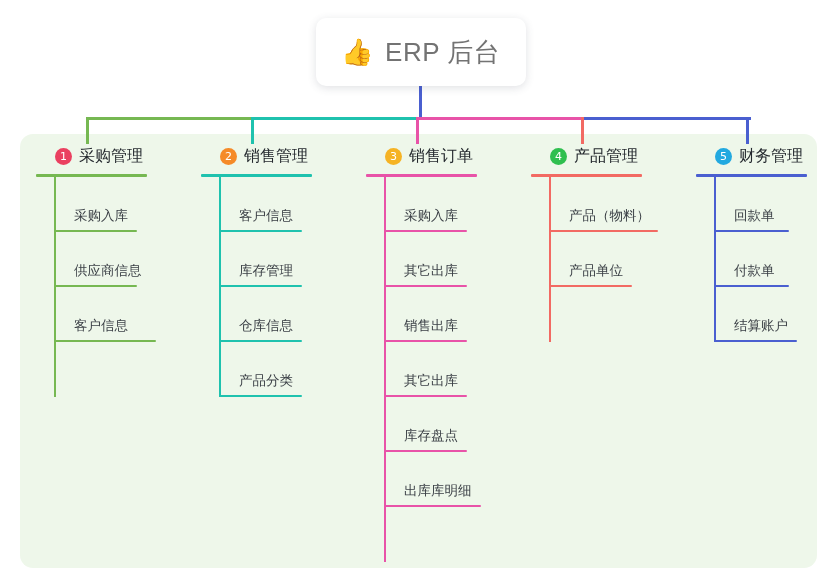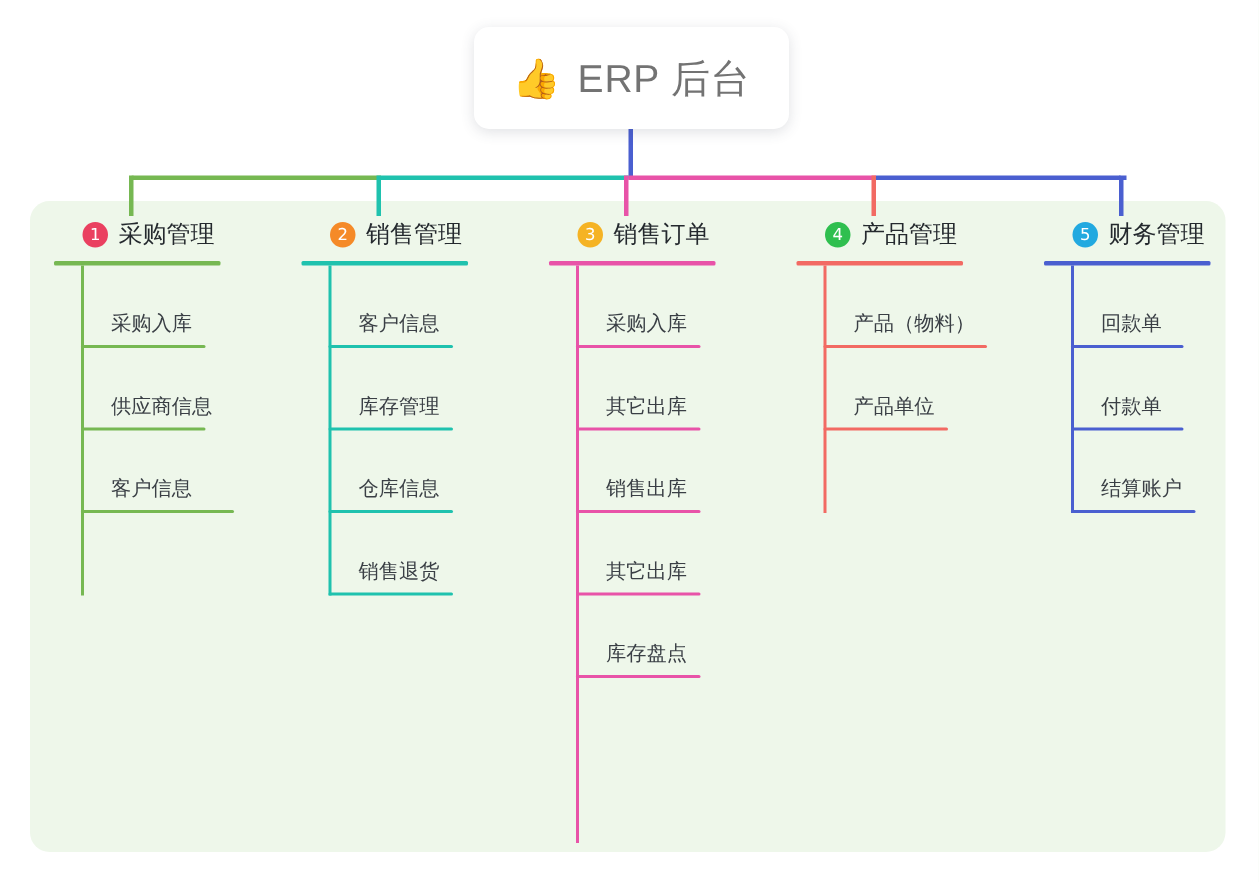--- a/index.html
+++ b/index.html
@@ -214,21 +214,21 @@
         </div>
         <div class="leaf">
           <span class="leaf-label">库存管理</span>
           <div class="leaf-rule" style="background: rgb(31, 194, 174); width: 83px;"></div>
         </div>
         <div class="leaf">
           <span class="leaf-label">仓库信息</span>
           <div class="leaf-rule" style="background: rgb(31, 194, 174); width: 83px;"></div>
         </div>
         <div class="leaf">
-          <span class="leaf-label">销售退货</span>
+          <span class="leaf-label">产品分类</span>
           <div class="leaf-rule" style="background: rgb(31, 194, 174); width: 83px;"></div>
         </div>
       </div>
     </div>
     <div class="column" style="left: 366px; width: 111px;">
       <div class="col-head">
         <span class="badge" style="background: rgb(245, 179, 36);">3</span>
         <span class="col-title">销售订单</span>
       </div>
       <div class="col-rule" style="background: rgb(232, 83, 168); width: 111px;"></div>
@@ -247,20 +247,24 @@
           <div class="leaf-rule" style="background: rgb(232, 83, 168); width: 83px;"></div>
         </div>
         <div class="leaf">
           <span class="leaf-label">其它出库</span>
           <div class="leaf-rule" style="background: rgb(232, 83, 168); width: 83px;"></div>
         </div>
         <div class="leaf">
           <span class="leaf-label">库存盘点</span>
           <div class="leaf-rule" style="background: rgb(232, 83, 168); width: 83px;"></div>
         </div>
+        <div class="leaf">
+          <span class="leaf-label">出库库明细</span>
+          <div class="leaf-rule" style="background: rgb(232, 83, 168); width: 97px;"></div>
+        </div>
       </div>
     </div>
     <div class="column" style="left: 531px; width: 111px;">
       <div class="col-head">
         <span class="badge" style="background: rgb(47, 191, 79);">4</span>
         <span class="col-title">产品管理</span>
       </div>
       <div class="col-rule" style="background: rgb(242, 106, 99); width: 111px;"></div>
       <div class="leaves">
         <div class="spine" style="background: rgb(242, 106, 99); height: 165px;"></div>

